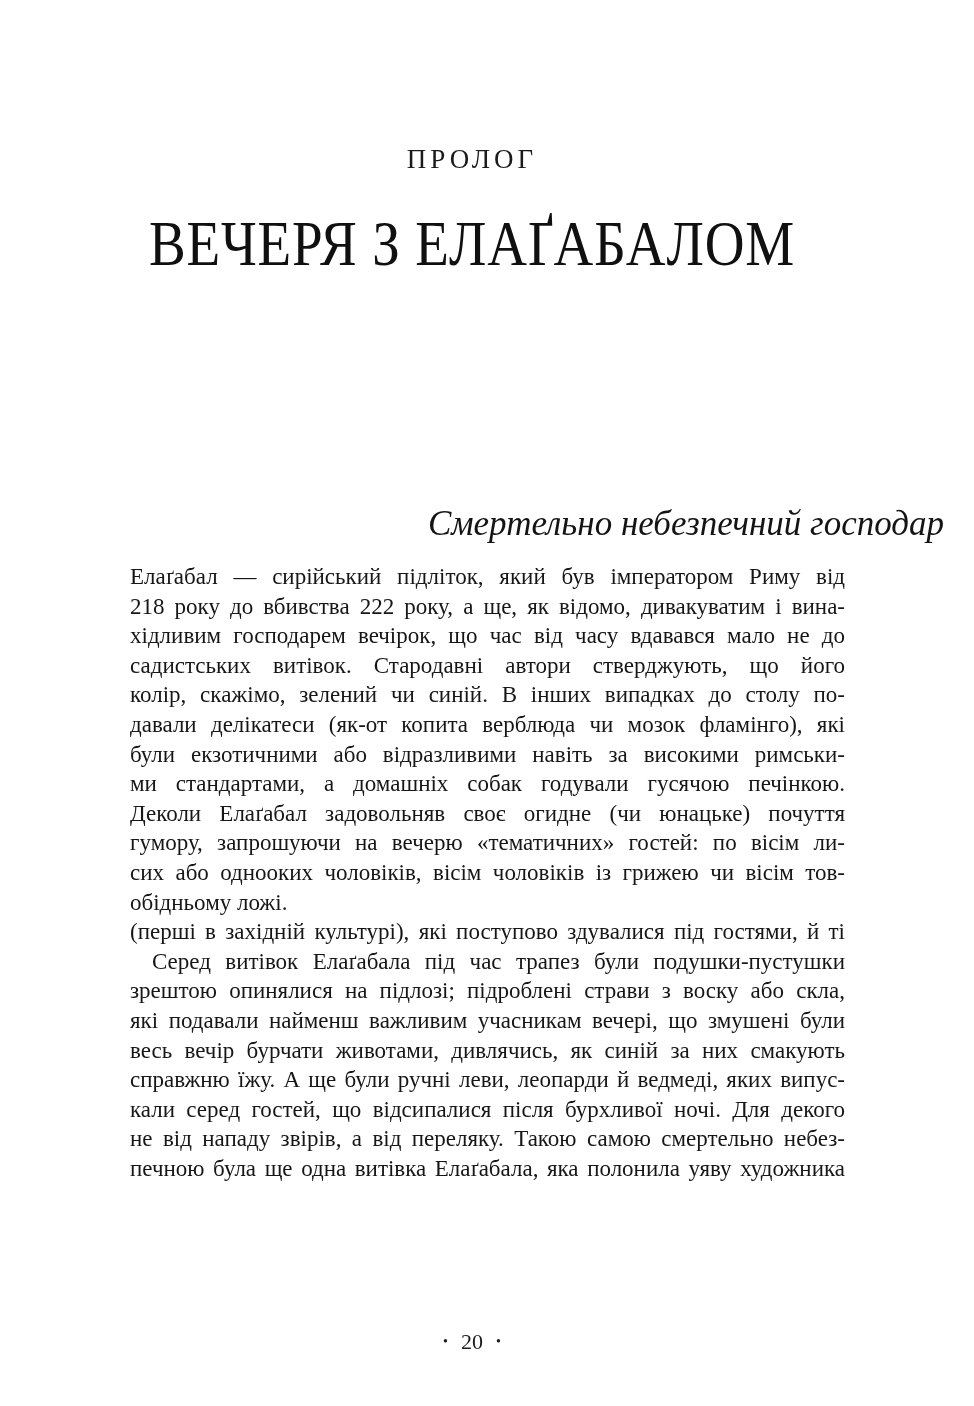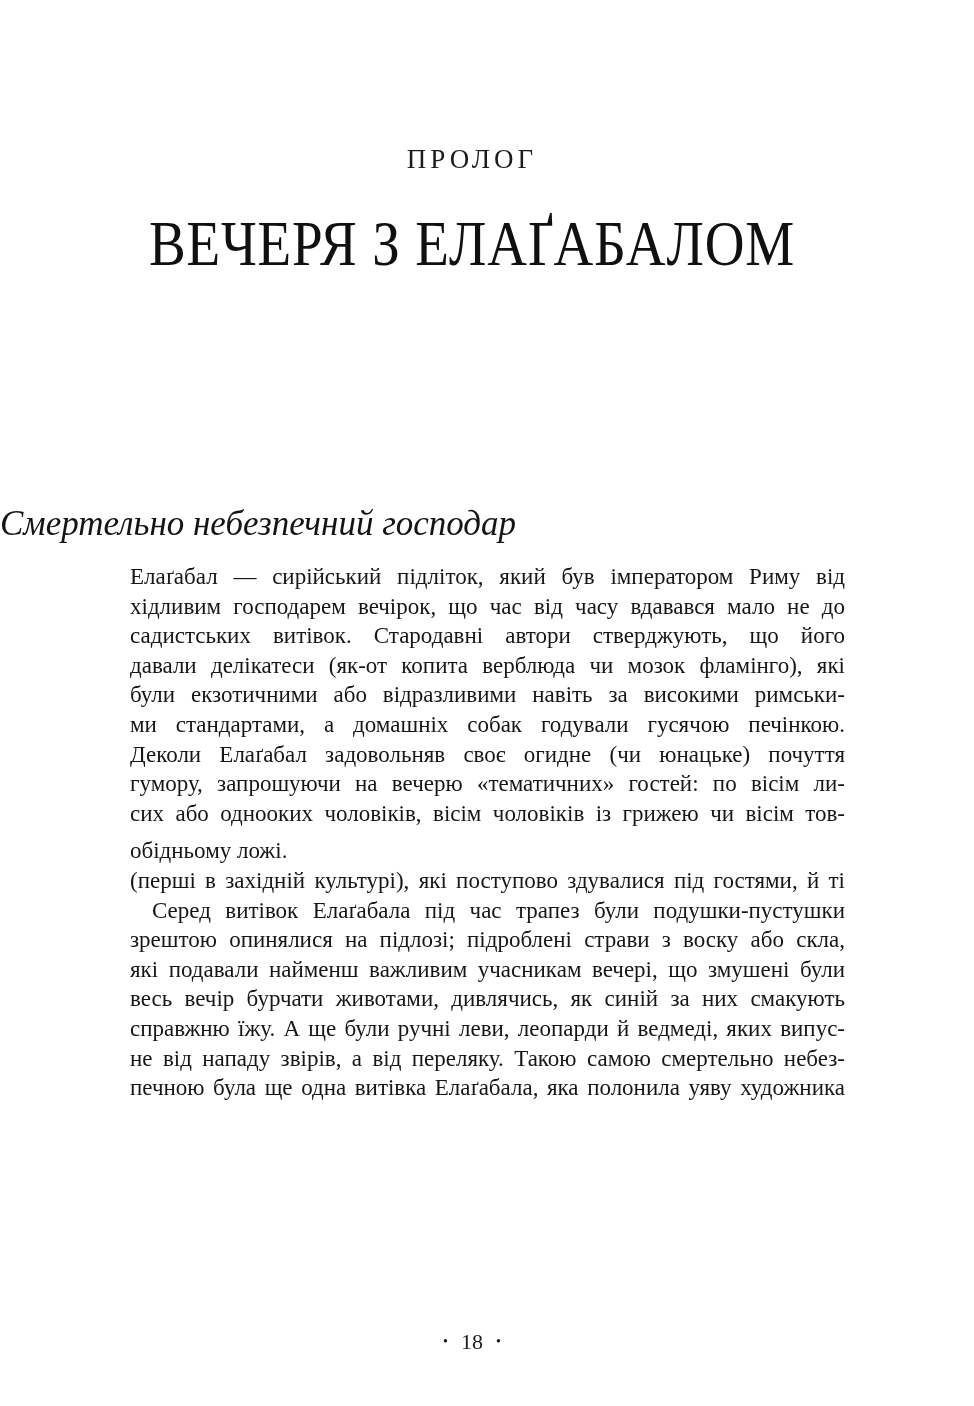--- a/index.html
+++ b/index.html
@@ -43,21 +43,21 @@
     color: #101010;
     transform: scaleX(0.86);
     transform-origin: center;
     white-space: nowrap;
   }
   .chapter-subtitle {
     position: absolute;
     top: 506px;
     left: 0;
     width: 100%;
-    text-align: left;
+    text-align: right;
     font-style: italic;
     font-weight: normal;
     font-size: 35px;
     line-height: 1;
     margin: 0;
     color: #141414;
   }
   .body-text {
     position: absolute;
     top: 562px;
@@ -67,21 +67,20 @@
     line-height: 29.6px;
     color: #161616;
   }
   .line {
     text-align: justify;
     text-align-last: justify;
     font-family: Liberation Serif, serif;
   }
   .line.para-end {
     text-align-last: left;
-    margin-top: 8px;
   }
   .line.indent {
     text-indent: 22px;
   }
   .page-footer {
     position: absolute;
     top: 1331px;
     left: 0;
     width: 100%;
     display: flex;
@@ -103,38 +102,41 @@
 <div class="page">
 
   <div class="section-label">ПРОЛОГ</div>
 
   <h1 class="chapter-title">ВЕЧЕРЯ З ЕЛАҐАБАЛОМ</h1>
 
   <h2 class="chapter-subtitle">Смертельно небезпечний господар</h2>
 
   <div class="body-text">
       <div class="line">Елаґабал — сирійський підліток, який був імператором Риму від</div>
+      <div class="line">218 року до вбивства 222 року, а ще, як відомо, дивакуватим і вина-</div>
       <div class="line">хідливим господарем вечірок, що час від часу вдавався мало не до</div>
       <div class="line">садистських витівок. Стародавні автори стверджують, що його</div>
+      <div class="line">колір, скажімо, зелений чи синій. В інших випадках до столу по-</div>
       <div class="line">давали делікатеси (як-от копита верблюда чи мозок фламінго), які</div>
       <div class="line">були екзотичними або відразливими навіть за високими римськи-</div>
       <div class="line">ми стандартами, а домашніх собак годували гусячою печінкою.</div>
       <div class="line">Деколи Елаґабал задовольняв своє огидне (чи юнацьке) почуття</div>
       <div class="line">гумору, запрошуючи на вечерю «тематичних» гостей: по вісім ли-</div>
       <div class="line">сих або однооких чоловіків, вісім чоловіків із грижею чи вісім тов-</div>
       <div class="line para-end">обідньому ложі.</div>
       <div class="line">(перші в західній культурі), які поступово здувалися під гостями, й ті</div>
       <div class="line indent">Серед витівок Елаґабала під час трапез були подушки-пустушки</div>
       <div class="line">зрештою опинялися на підлозі; підроблені страви з воску або скла,</div>
       <div class="line">які подавали найменш важливим учасникам вечері, що змушені були</div>
       <div class="line">весь вечір бурчати животами, дивлячись, як синій за них смакують</div>
       <div class="line">справжню їжу. А ще були ручні леви, леопарди й ведмеді, яких випус-</div>
+      <div class="line">кали серед гостей, що відсипалися після бурхливої ночі. Для декого</div>
       <div class="line">не від нападу звірів, а від переляку. Такою самою смертельно небез-</div>
       <div class="line">печною була ще одна витівка Елаґабала, яка полонила уяву художника</div>
     </div>
 
   <div class="page-footer">
     <span class="footer-dot">•</span>
-    <span class="page-number">18</span>
+    <span class="page-number">20</span>
     <span class="footer-dot">•</span>
   </div>
 
 </div>
 
 </body></html>

